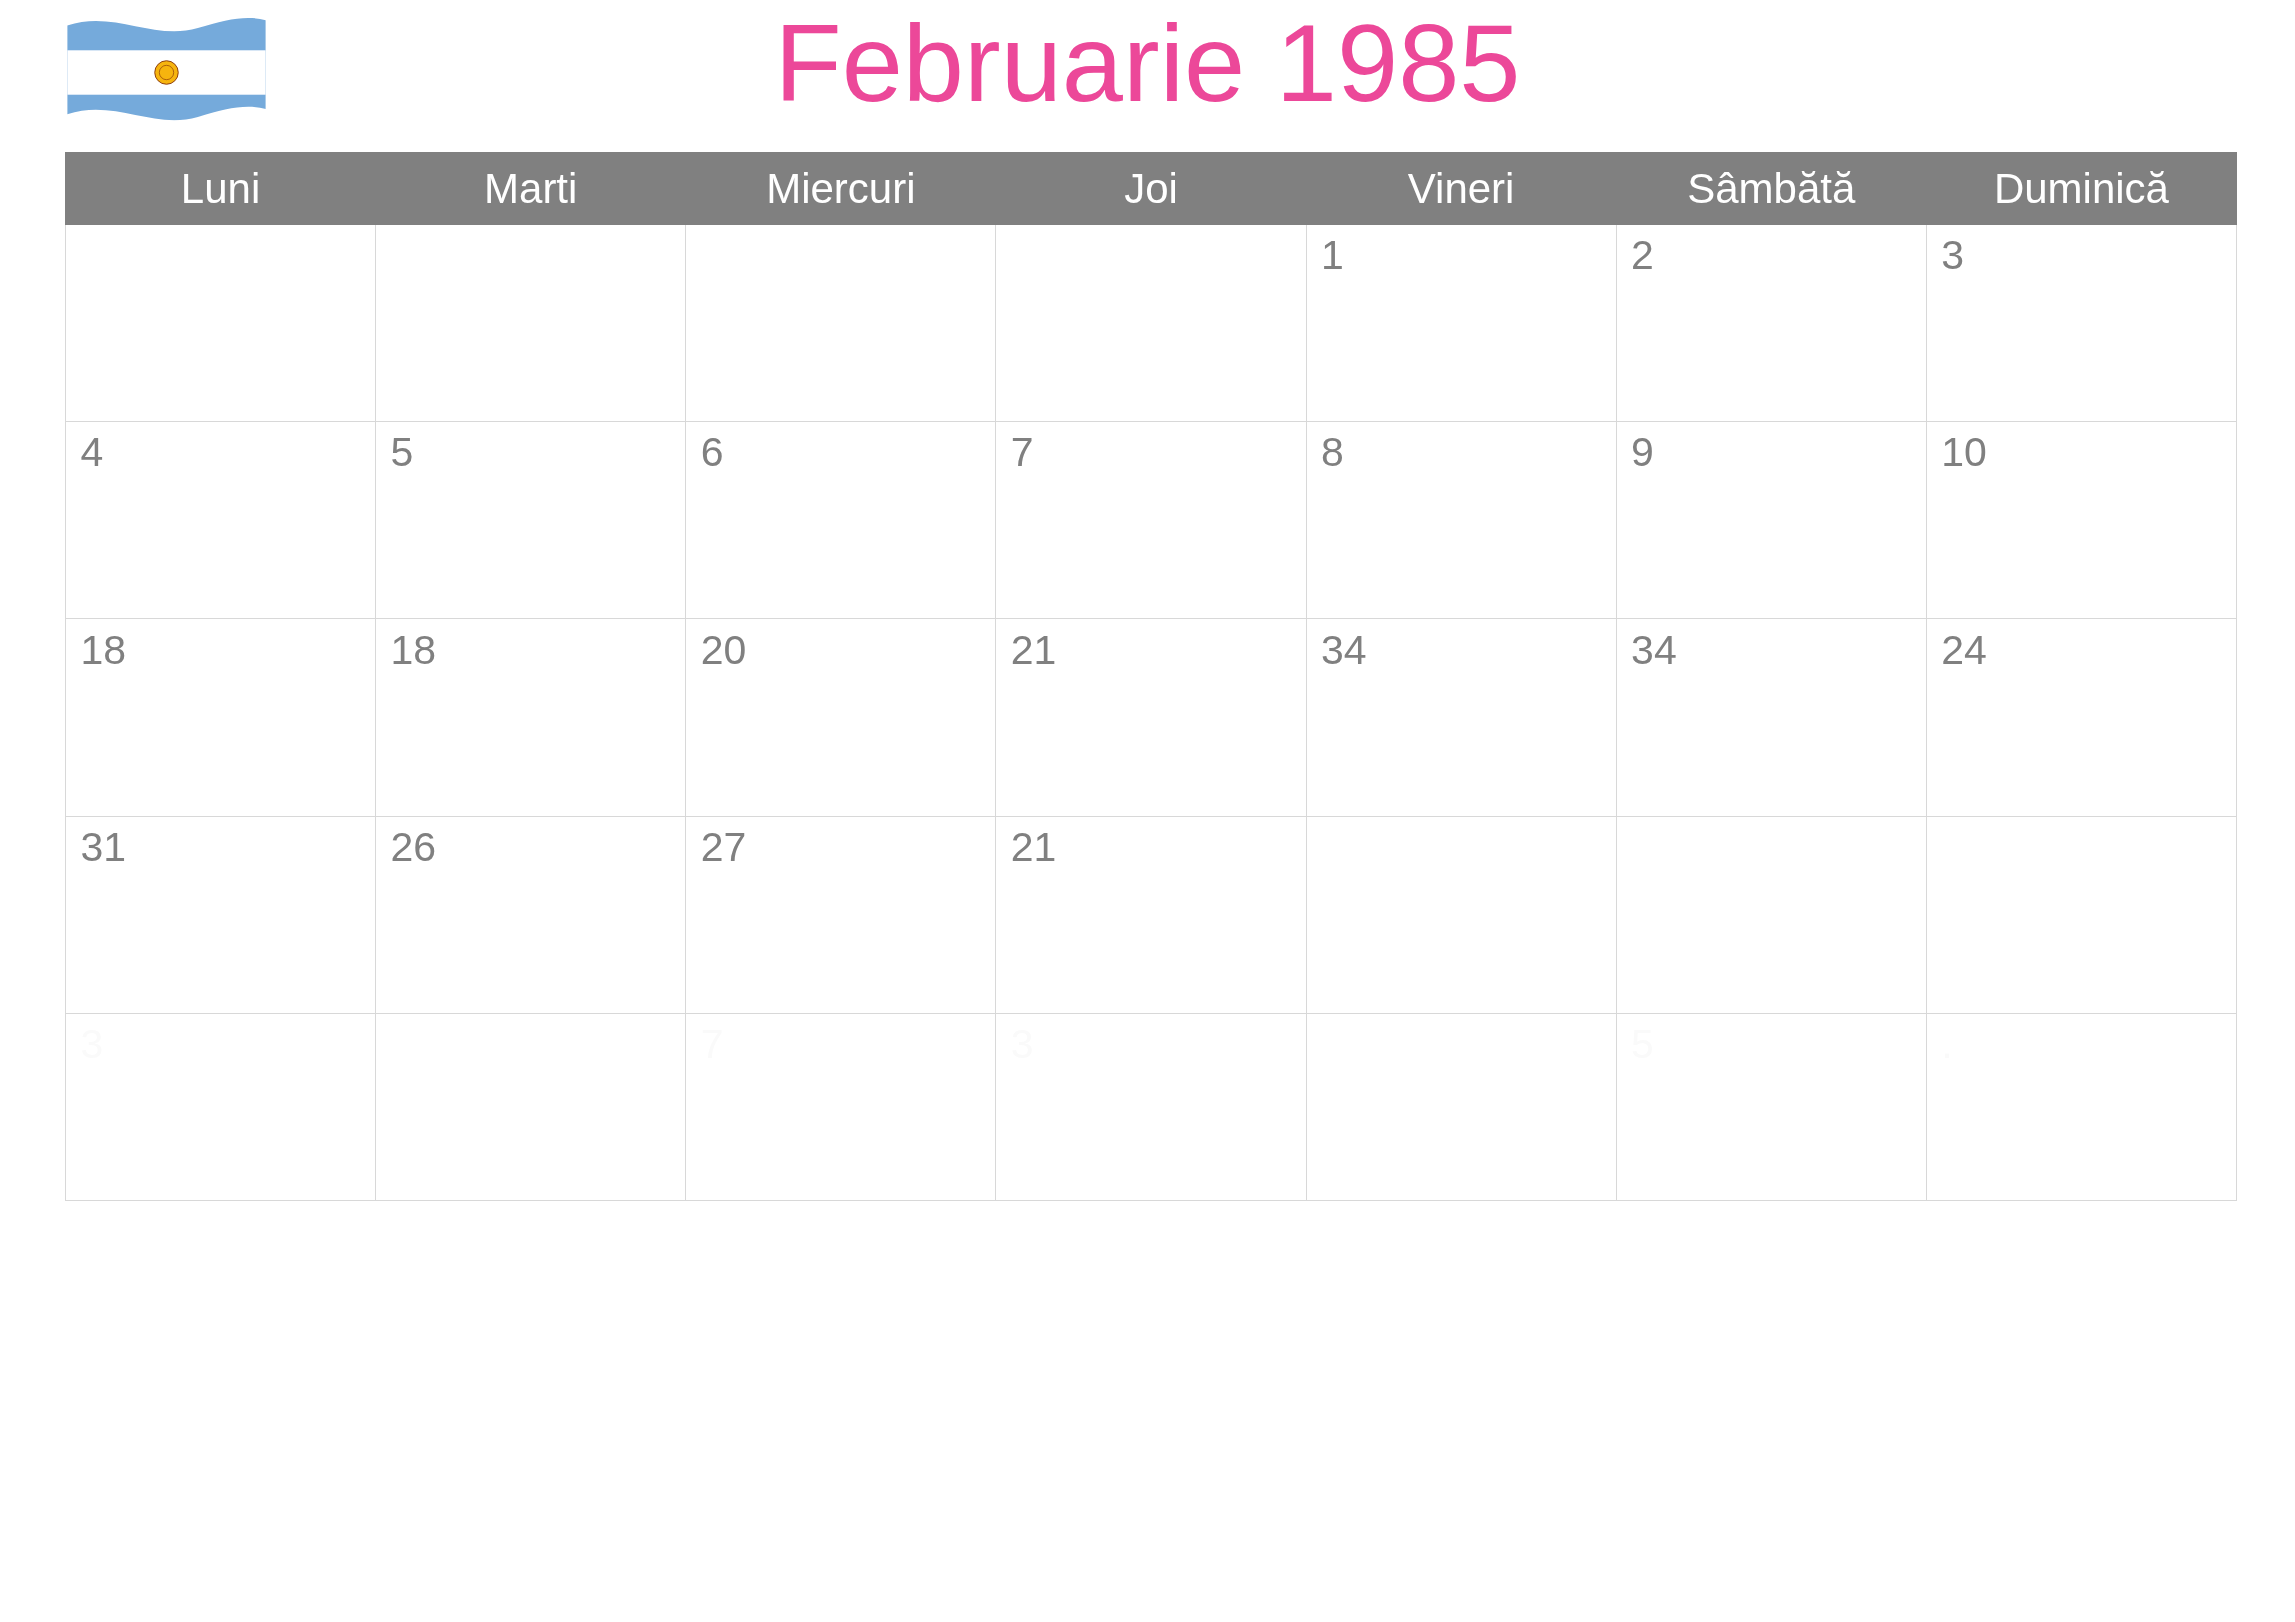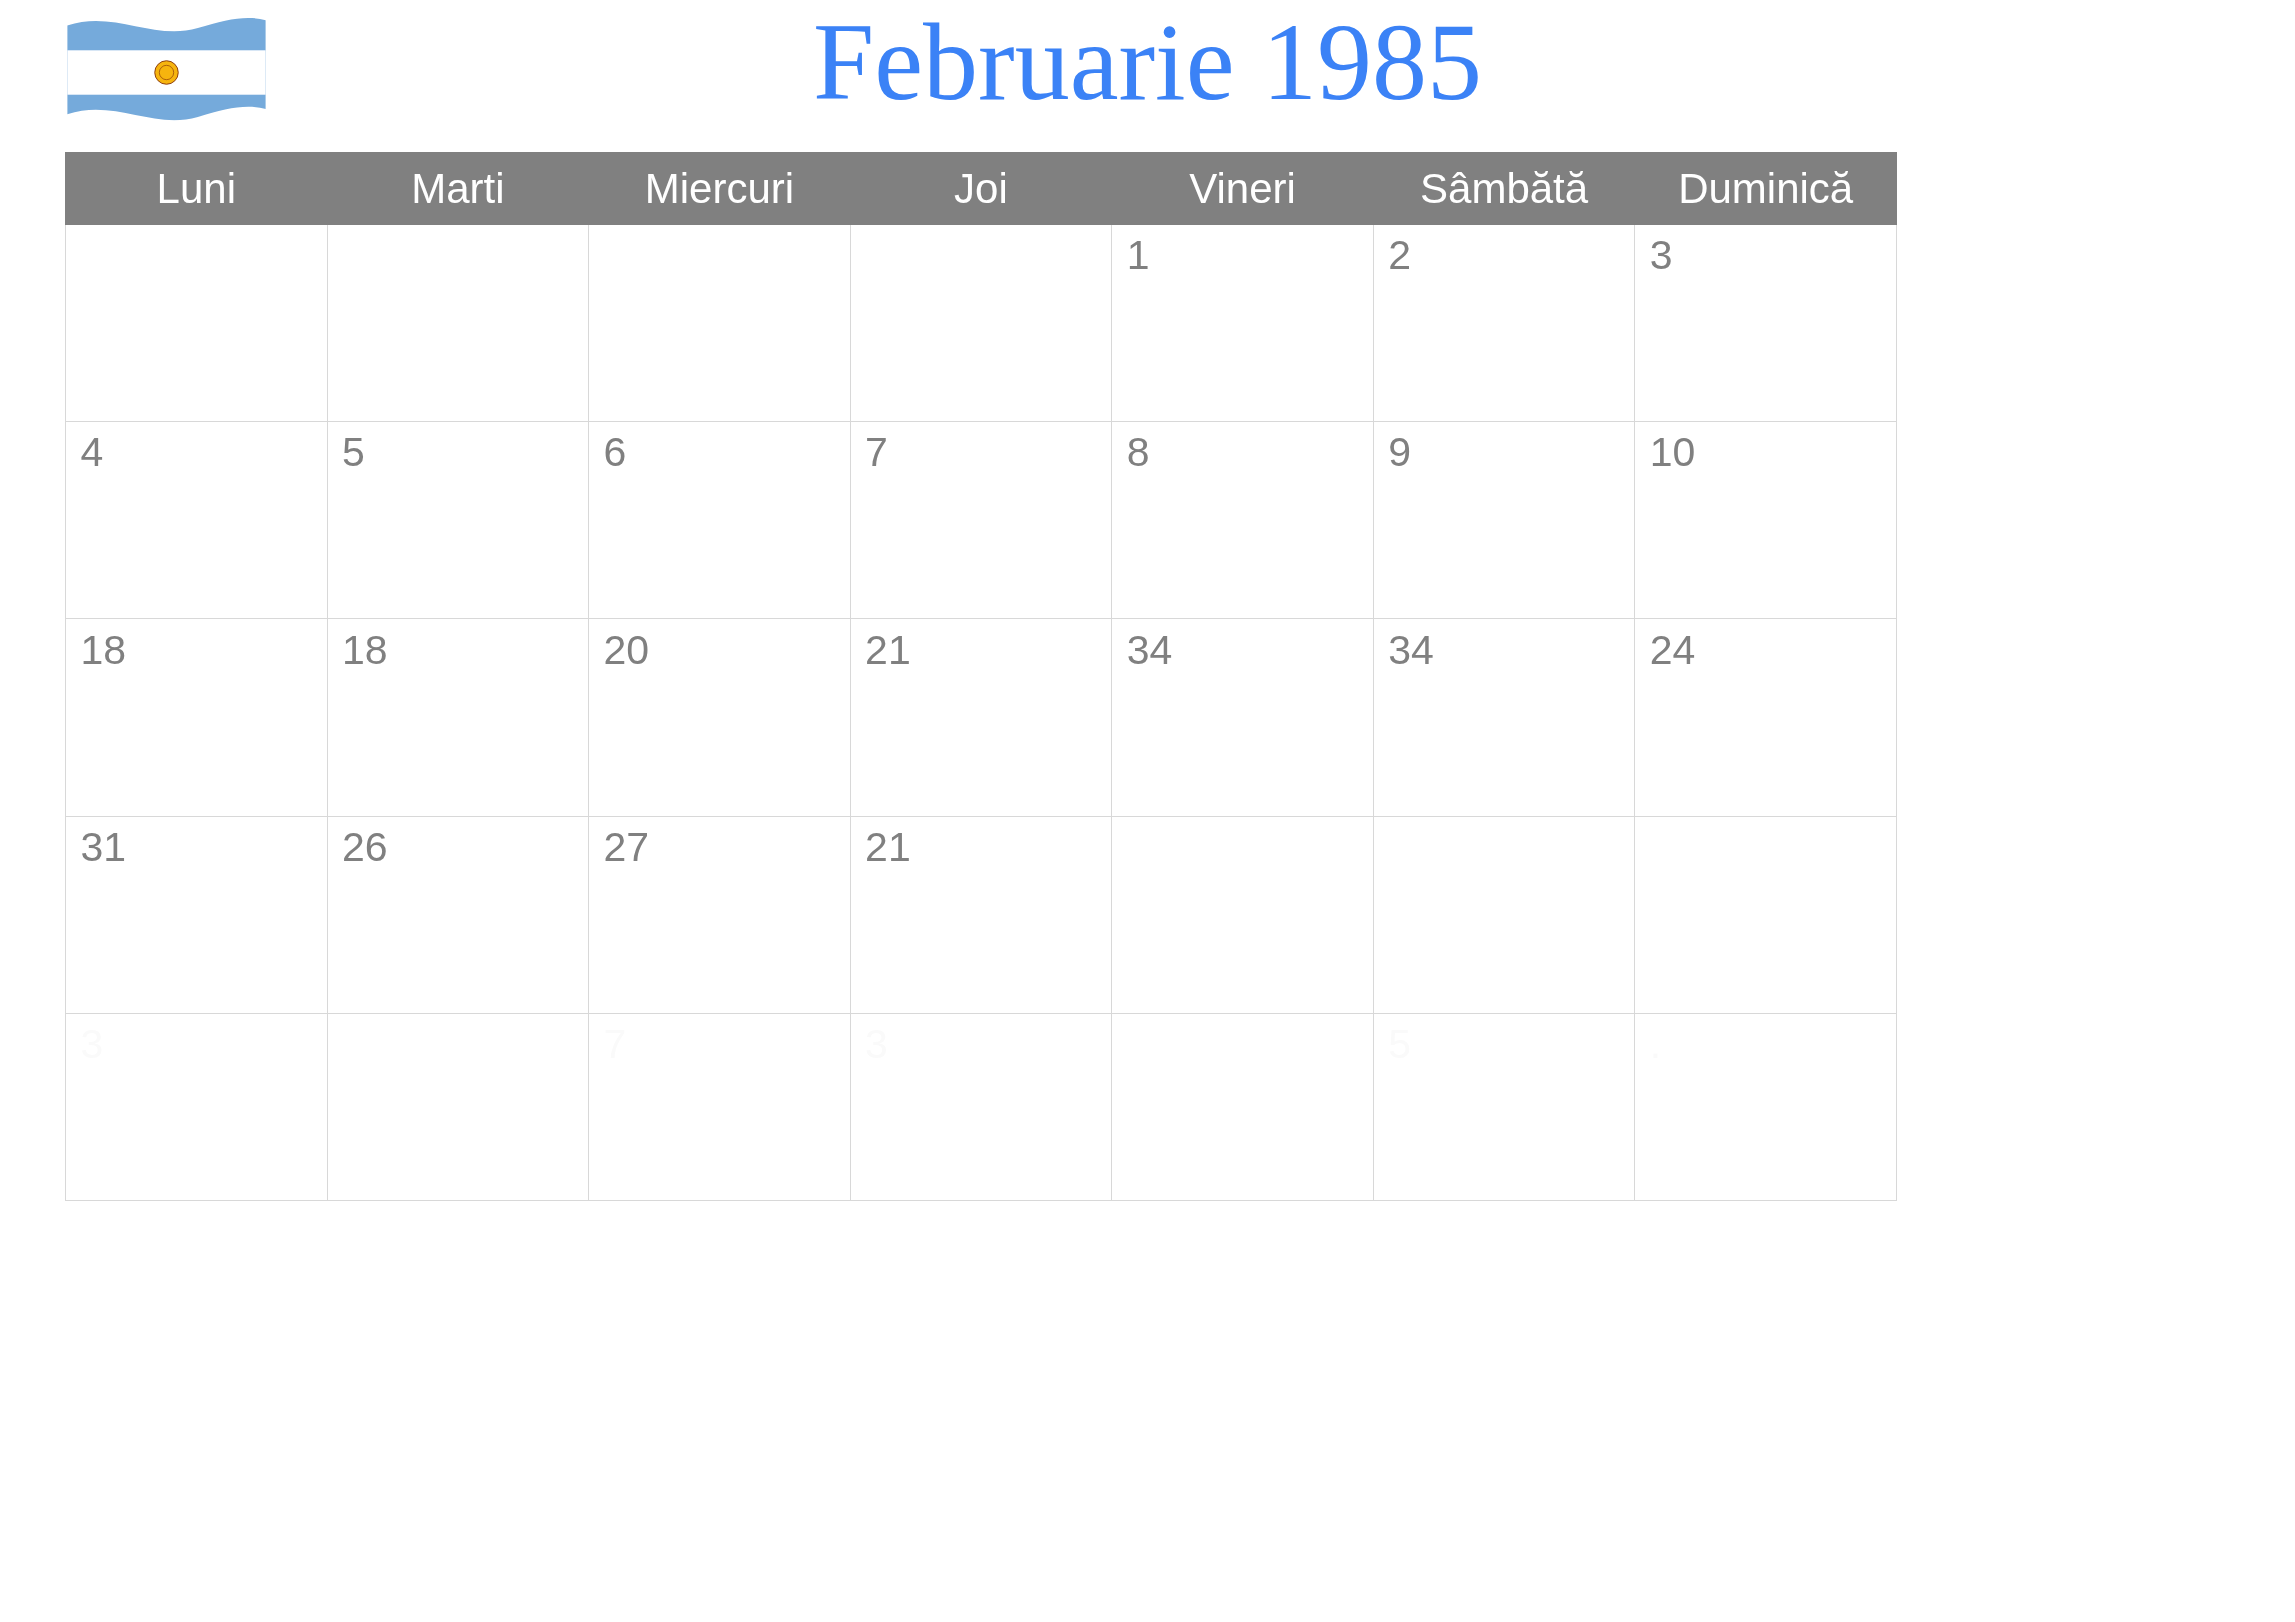--- a/index.html
+++ b/index.html
@@ -39,31 +39,31 @@
   }
   .title {
     position: absolute;
     left: 0;
     right: 0;
     top: 5.2px;
     text-align: center;
     font-size: 110px;
     line-height: 1.05;
     font-weight: 400;
-    color: #3b82f6;
+    color: #ec4899;
     letter-spacing: 0px;
-    font-family: Liberation Serif, serif;
+    font-family: Liberation Sans, sans-serif;
   }
 
   
   .calendar {
     position: absolute;
     left: 65px;
     top: 152px;
-    width: 1832px;
+    width: 2172px;
     border-collapse: collapse;
     table-layout: fixed;
   }
   .calendar th {
     background: #808080;
     color: #ffffff;
     font-weight: 400;
     font-size: 42px;
     height: 71px;
     text-align: center;

